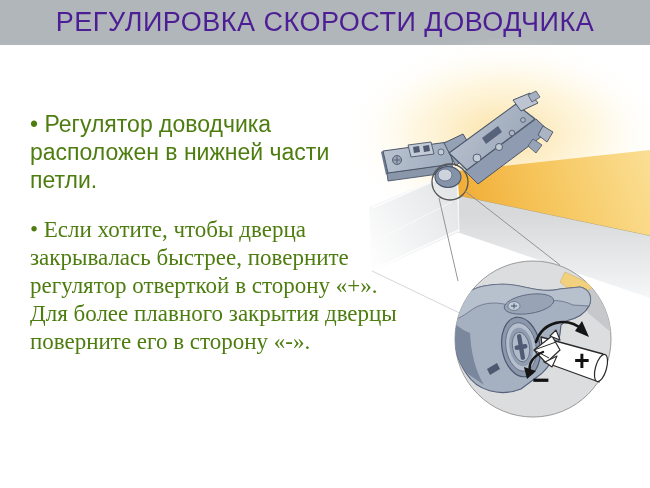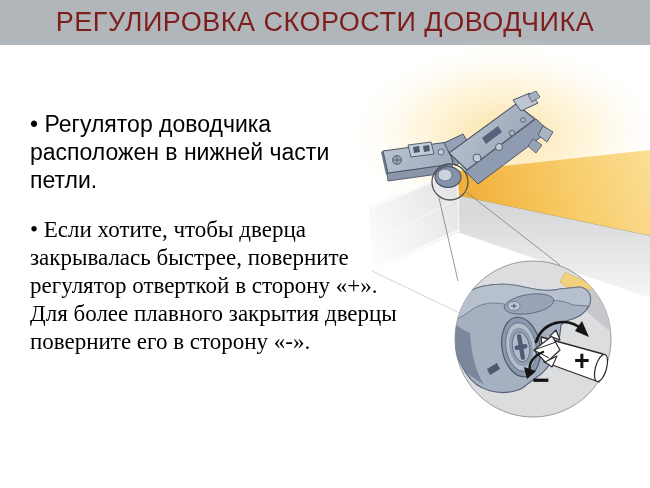--- a/index.html
+++ b/index.html
@@ -8,25 +8,25 @@
     background:#ffffff;
     font-family:"Liberation Sans", sans-serif;
   }
   .titlebar {
     position:absolute; left:0; top:0; width:650px; height:45px;
     background:#b0b6b9;
     display:flex; align-items:center; justify-content:center;
   }
   .titlebar h1 {
     margin:0; font-size:27px; font-weight:400; letter-spacing:0.5px;
-    color:#7f1d1d; white-space:nowrap;
+    color:#4c1d95; white-space:nowrap;
   }
   .text-col {
     position:absolute; left:30px; top:110px; width:424px;
-    font-size:23px; line-height:28px; color:#000000;
+    font-size:23px; line-height:28px; color:#4d7c0f;
   }
   .text-col p { margin:0; white-space:pre-line; }
   .text-col p.b2 { margin-top:18px; }
   .text-col p.b3 { margin-top:22px;font-family:Liberation Serif, serif; }
   svg.illus { position:absolute; left:0; top:0; }
 </style>
 </head>
 <body>
 
 <header class="titlebar">

